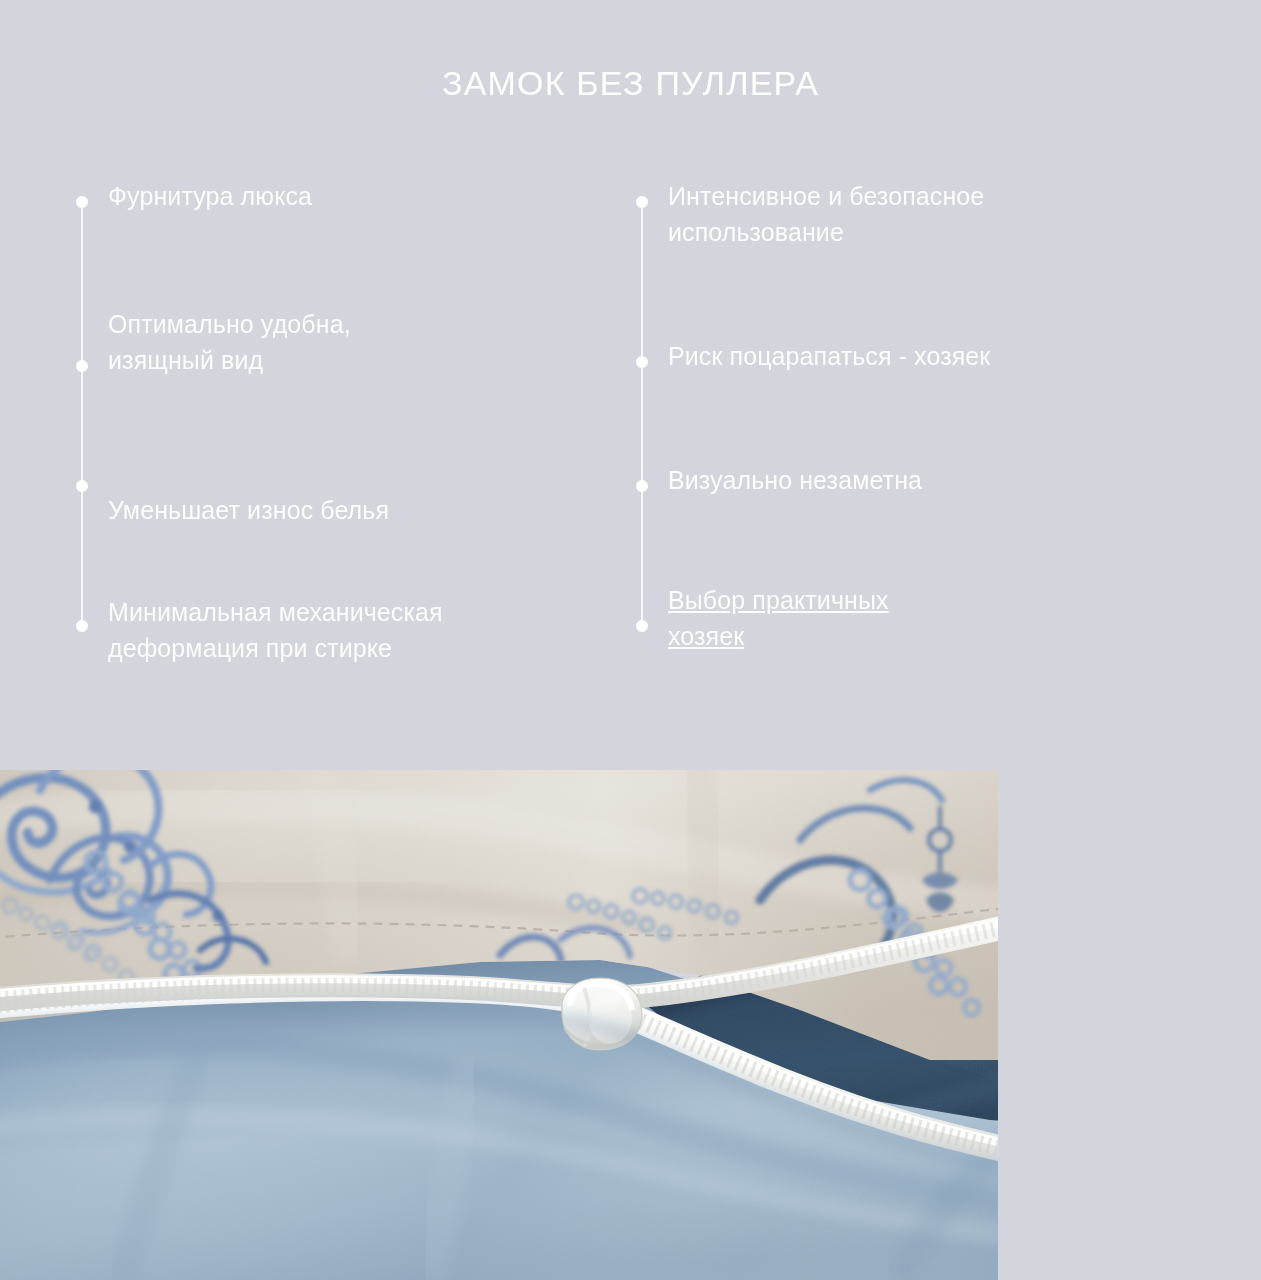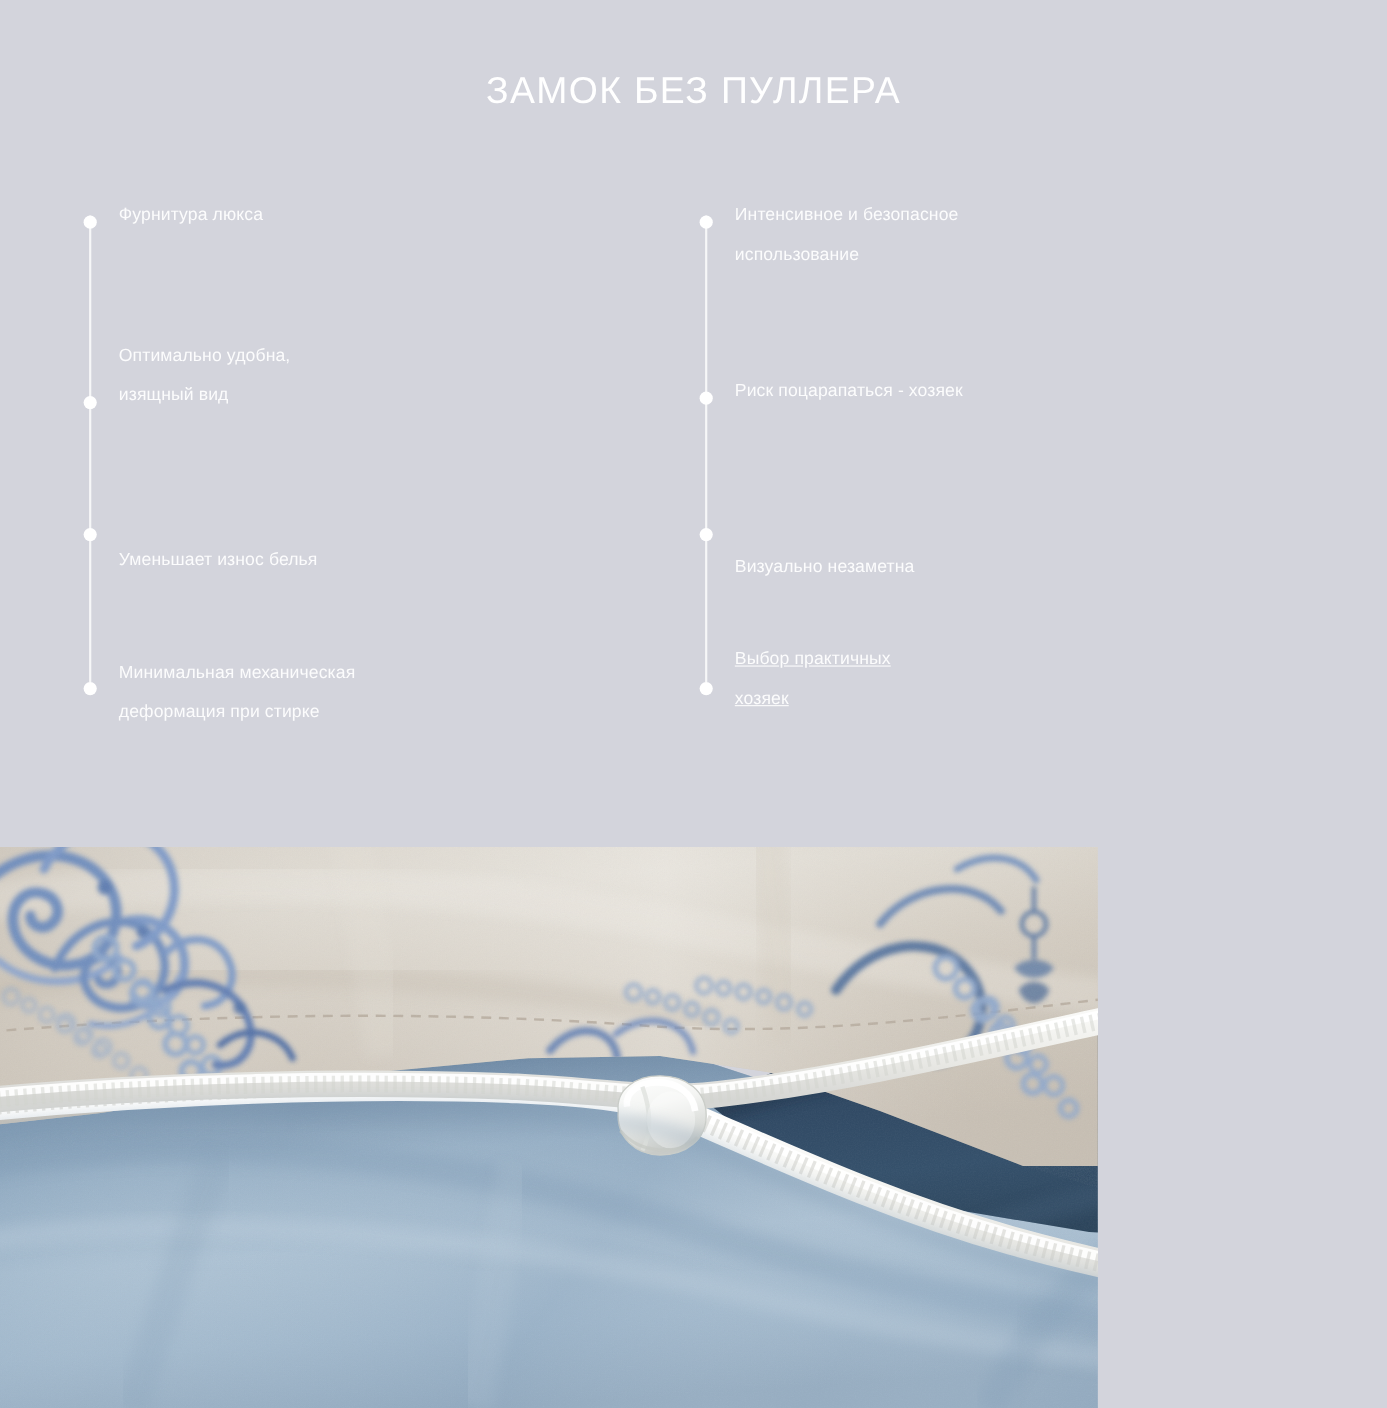--- a/index.html
+++ b/index.html
@@ -49,21 +49,21 @@
   }
   .dot{
     position:absolute;left:0px;
     width:12px;height:12px;border-radius:50%;
     background:#ffffff;
     box-shadow:0 0 0 0 rgba(255,255,255,0);
   }
   .feat-text{
     position:absolute;left:32px;
     color:rgba(255,255,255,.93);
-    font-size:16px;
+    font-size:25px;
     font-weight:400;
     line-height:36px;
     letter-spacing:.1px;
     white-space:pre-line;
   }
 
   
   .photo{
     position:absolute;left:0;top:0;width:1261px;height:1280px;
     z-index:1;
@@ -345,21 +345,21 @@
 использование</span>
         </div>
 
         <div class="feat" style="top:160px;">
           <span class="dot" style="top:18px;"></span>
           <span class="feat-text" style="top:0px;">Риск поцарапаться - хозяек</span>
         </div>
 
         <div class="feat" style="top:284px;">
           <span class="dot" style="top:18px;"></span>
-          <span class="feat-text" style="top:0px;margin-top:36px;">Визуально незаметна</span>
+          <span class="feat-text" style="top:0px;">Визуально незаметна</span>
         </div>
 
         <div class="feat" style="top:404px;">
           <span class="dot" style="top:38px;"></span>
           <span class="feat-text" style="top:0px;text-decoration:underline;">Выбор практичных
 хозяек</span>
         </div>
       </div>
 
     </div>

